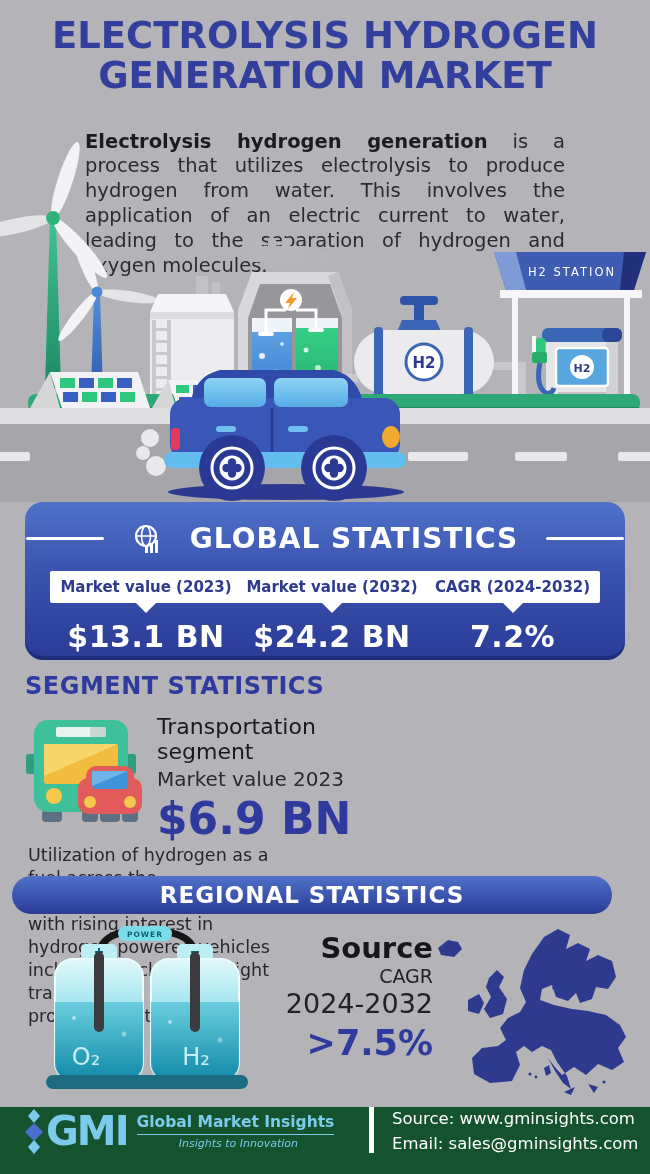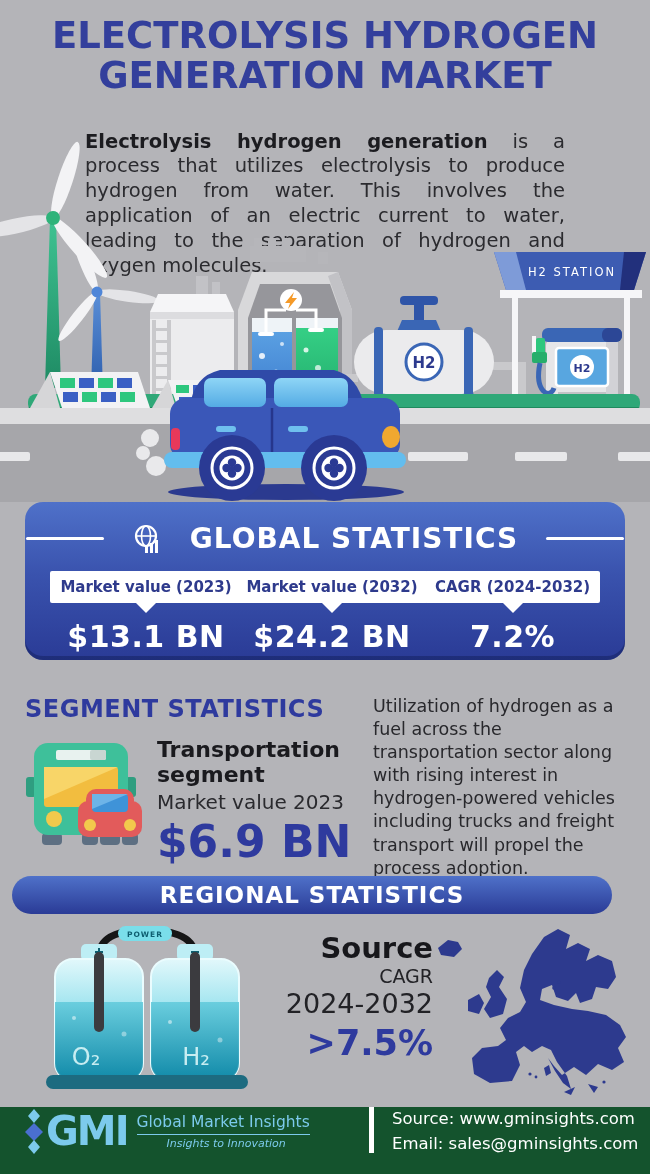--- a/index.html
+++ b/index.html
@@ -28,27 +28,27 @@
   .gs-title{color:#ffffff;font-size:28px;font-weight:bold;letter-spacing:1px;white-space:nowrap;}
   .gs-row{display:flex;justify-content:space-between;padding:0 28px;margin-top:16px;}
   .stat-col{display:flex;flex-direction:column;align-items:center;width:186px;}
   .stat-label{position:relative;background:#ffffff;color:#2e3a8c;font-size:15px;font-weight:bold;
               padding:7px 10px;border-radius:2px;white-space:nowrap;}
   .stat-label::after{content:"";position:absolute;left:50%;bottom:-10px;transform:translateX(-50%);
               border:10px solid transparent;border-top-color:#ffffff;border-bottom:0;}
   .stat-value{color:#ffffff;font-size:30px;font-weight:bold;margin-top:16px;letter-spacing:0.5px;}
 
   
-  .segment{position:absolute;top:695px;left:25px;width:600px;display:flex;}
+  .segment{position:absolute;top:672px;left:25px;width:600px;display:flex;flex-direction:column;}
   .seg-left{width:345px;}
   .seg-heading{color:#2e3a9e;font-size:24px;font-weight:bold;letter-spacing:0.5px;white-space:nowrap;}
   .seg-row{display:flex;margin-top:14px;}
   .seg-icon{width:122px;height:115px;flex:none;}
   .seg-text{margin-left:10px;width:210px;}
-  .seg-name{font-size:22px;font-weight:bold;color:#1a1a1e;line-height:1.15;}
+  .seg-name{font-size:22px;font-weight:normal;color:#1a1a1e;line-height:1.15;}
   .seg-vlabel{font-size:20px;color:#2a2a2e;margin-top:2px;white-space:nowrap;}
   .seg-value{font-size:44px;font-weight:bold;color:#2e3a9e;margin-top:2px;}
   .seg-desc{width:252px;margin-left:3px;font-size:17.5px;line-height:1.32;color:#28282c;}
 
   
   .regional-banner{position:absolute;top:876px;left:12px;width:600px;height:38px;border-radius:19px;
               background:linear-gradient(180deg,#4f71c9 0%,#2a3b96 100%);
               display:flex;align-items:center;justify-content:center;}
   .regional-banner span{color:#ffffff;font-size:23px;font-weight:bold;letter-spacing:1px;}
   .tanks{position:absolute;top:922px;left:38px;width:218px;height:176px;}
@@ -58,21 +58,21 @@
   .region-period{font-size:27px;color:#222226;line-height:1.2;white-space:nowrap;}
   .region-value{font-size:35px;font-weight:bold;color:#2e3a9e;margin-top:2px;}
   .map{position:absolute;top:924px;left:428px;width:216px;height:172px;}
 
   
   .footer{position:absolute;top:1107px;left:0;width:650px;height:67px;background:#14532d;
           display:flex;align-items:flex-start;}
   .logo-block{display:flex;align-items:center;margin-left:24px;}
   .logo-gmi{color:#7ccaec;font-size:40px;font-weight:bold;letter-spacing:-2px;line-height:1;margin-left:2px;}
   .brand-block{margin-left:9px;display:flex;flex-direction:column;align-items:center;}
-  .brand-name{color:#7ccaec;font-size:15.5px;font-weight:normal;white-space:nowrap;}
+  .brand-name{color:#7ccaec;font-size:15.5px;font-weight:bold;white-space:nowrap;}
   .brand-rule{width:100%;height:1px;background:#7ccaec;margin:3px 0 2px 0;}
   .brand-tagline{color:#7ccaec;font-size:11px;font-style:italic;white-space:nowrap;margin-left:6px;}
   .footer-divider{width:5px;height:46px;background:#ffffff;margin-left:auto;}
   .contact-block{width:248px;margin-left:18px;margin-right:10px;}
   .contact-line{color:#ffffff;font-size:16.5px;line-height:1.5;white-space:nowrap;}
 </style>
 </head>
 <body>
 
 <div class="page">

